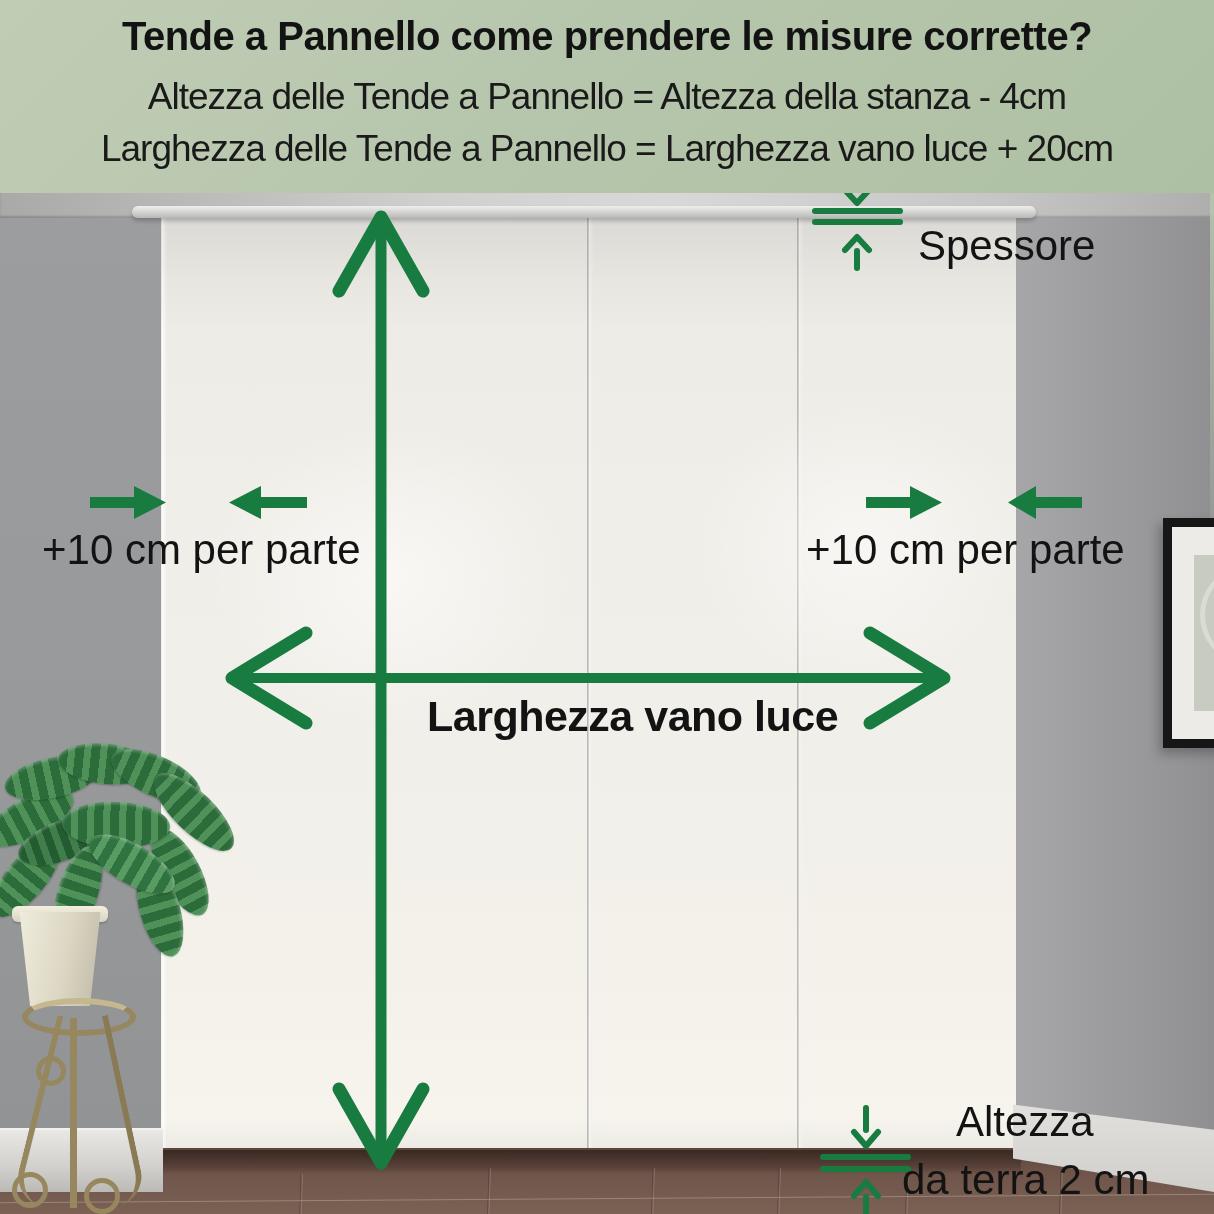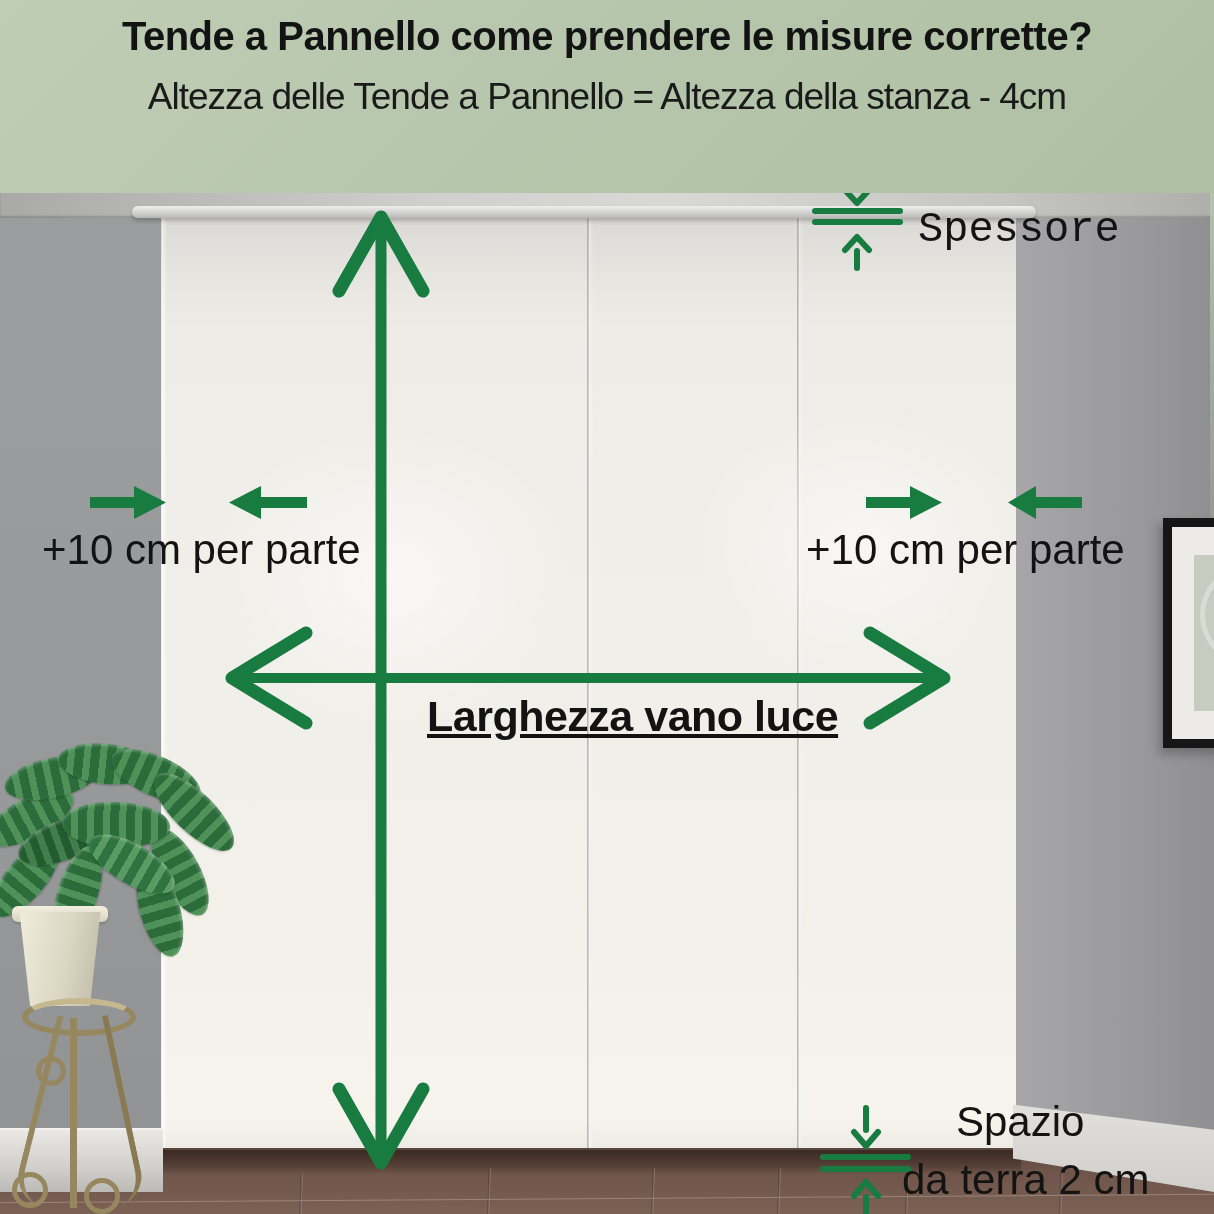--- a/index.html
+++ b/index.html
@@ -179,36 +179,37 @@
     border:5px solid #d9dcd2;
   }
   
   .arrows{position:absolute;left:0;top:0;width:1214px;height:1214px;z-index:20;pointer-events:none;}
   .label{
     position:absolute;color:#131313;z-index:25;white-space:nowrap;
   }
   .label.bold{font-weight:bold;font-size:43px;letter-spacing:-0.5px;}
   .label.reg{font-weight:400;font-size:42px;letter-spacing:0px;}
   .lbl-altezza{left:426px;top:246px;}
-  .lbl-larghezza{left:427px;top:692px;width:402px;text-align:right;text-decoration:underline;}
+  .lbl-larghezza{left:427px;top:692px;width:402px;text-align:right;}
   .lbl-left-margin{left:42px;top:526px;}
   .lbl-right-margin{left:806px;top:526px;}
-  .lbl-spessore{left:918px;top:206px;font-family:Liberation Mono, monospace;}
+  .lbl-spessore{left:918px;top:222px;}
   .lbl-binario{left:884px;top:280px;}
   .lbl-spazio{left:956px;top:1098px;}
   .lbl-daterra{left:902px;top:1156px;text-align:center;}
 </style>
 </head>
 <body>
 
 <div class="stage">
 
   <div class="header">
     <div class="title">Tende a Pannello come prendere le misure corrette?</div>
     <div class="formula f1">Altezza delle Tende a Pannello = Altezza della stanza - 4cm</div>
+    <div class="formula f2">Larghezza delle Tende a Pannello = Larghezza vano luce + 20cm</div>
   </div>
 
   <div class="ceiling"></div>
   <div class="left-wall"></div>
   <div class="right-wall"></div>
   <div class="wall-corner"></div>
   <div class="rail"></div>
   <div class="edge-sliver"></div>
 
   <div class="curtain">
@@ -304,16 +305,16 @@
         <path d="M866 497 H910 V486 L942 502.5 L910 519 V508 H866 Z"></path>
         <path d="M1082 497 H1036 V486 L1008 502.5 L1036 519 V508 H1082 Z"></path>
       </g>
     </g>
   </svg>
 
   <div class="label bold lbl-larghezza">Larghezza vano luce</div>
   <div class="label reg lbl-left-margin">+10 cm per parte</div>
   <div class="label reg lbl-right-margin">+10 cm per parte</div>
   <div class="label reg lbl-spessore">Spessore</div>
-  <div class="label reg lbl-spazio">Spazio</div>
+  <div class="label reg lbl-spazio">Altezza</div>
   <div class="label reg lbl-daterra">da terra 2 cm</div>
 
 </div>
 
 </body></html>

